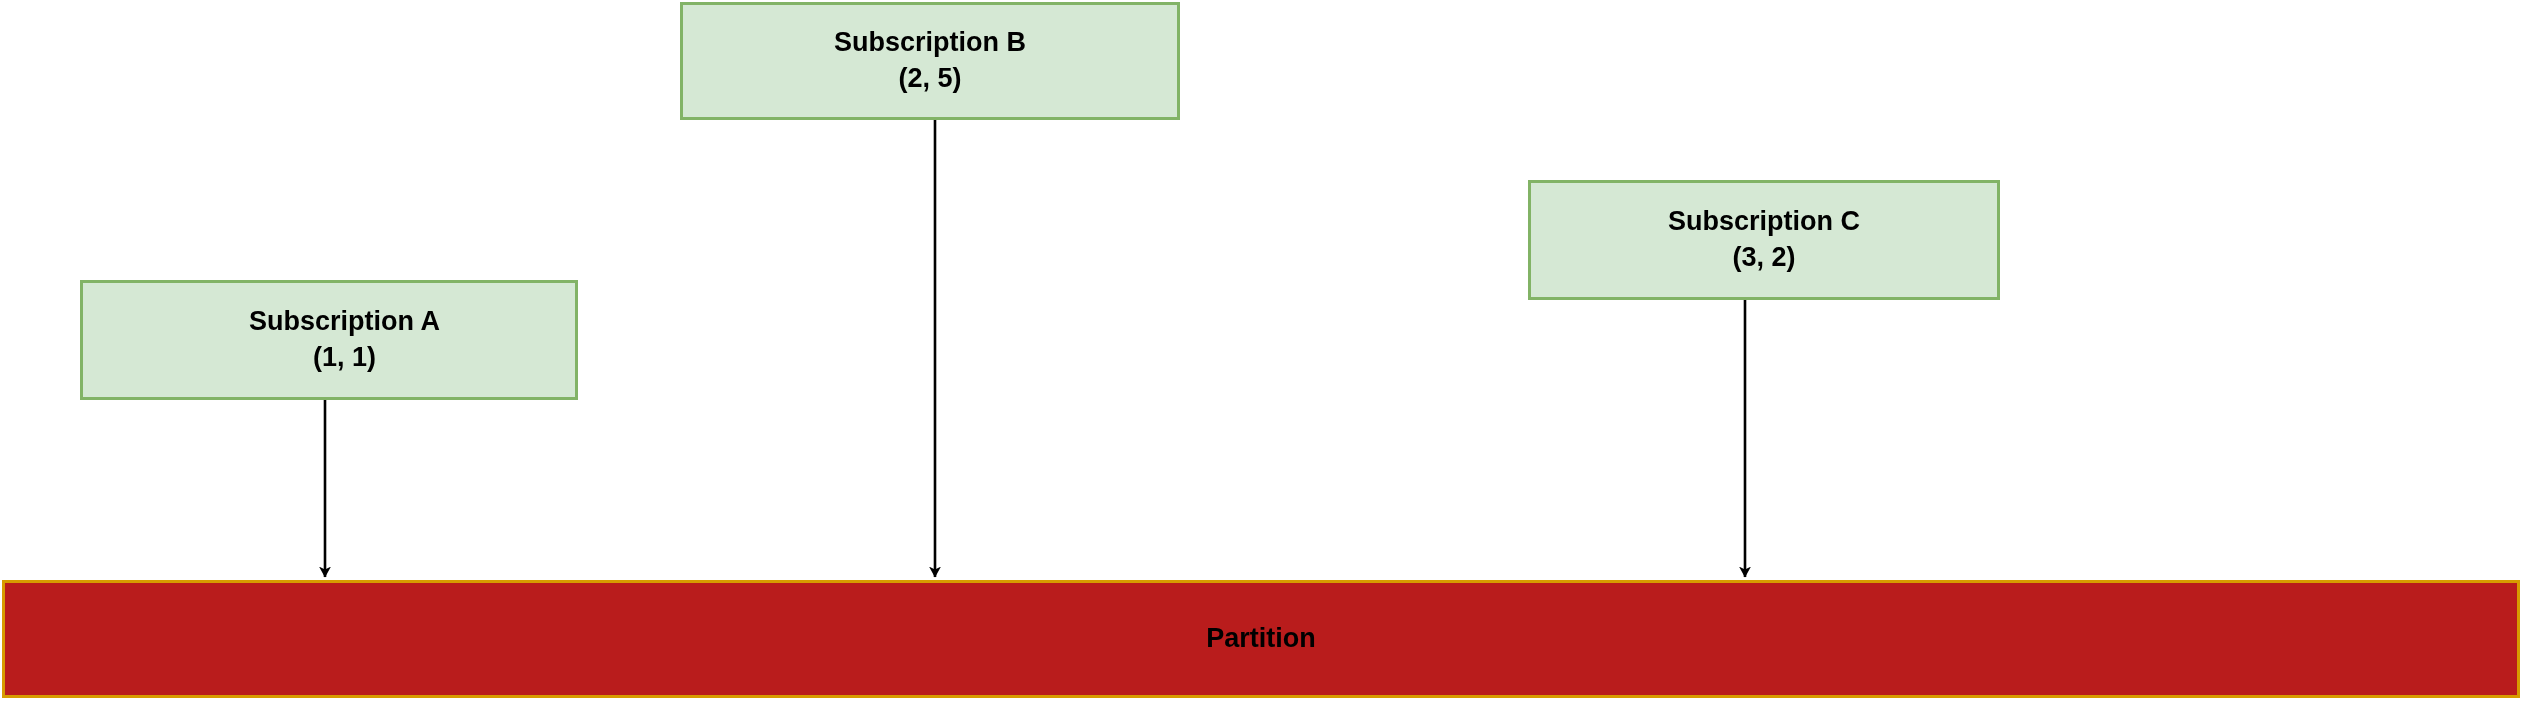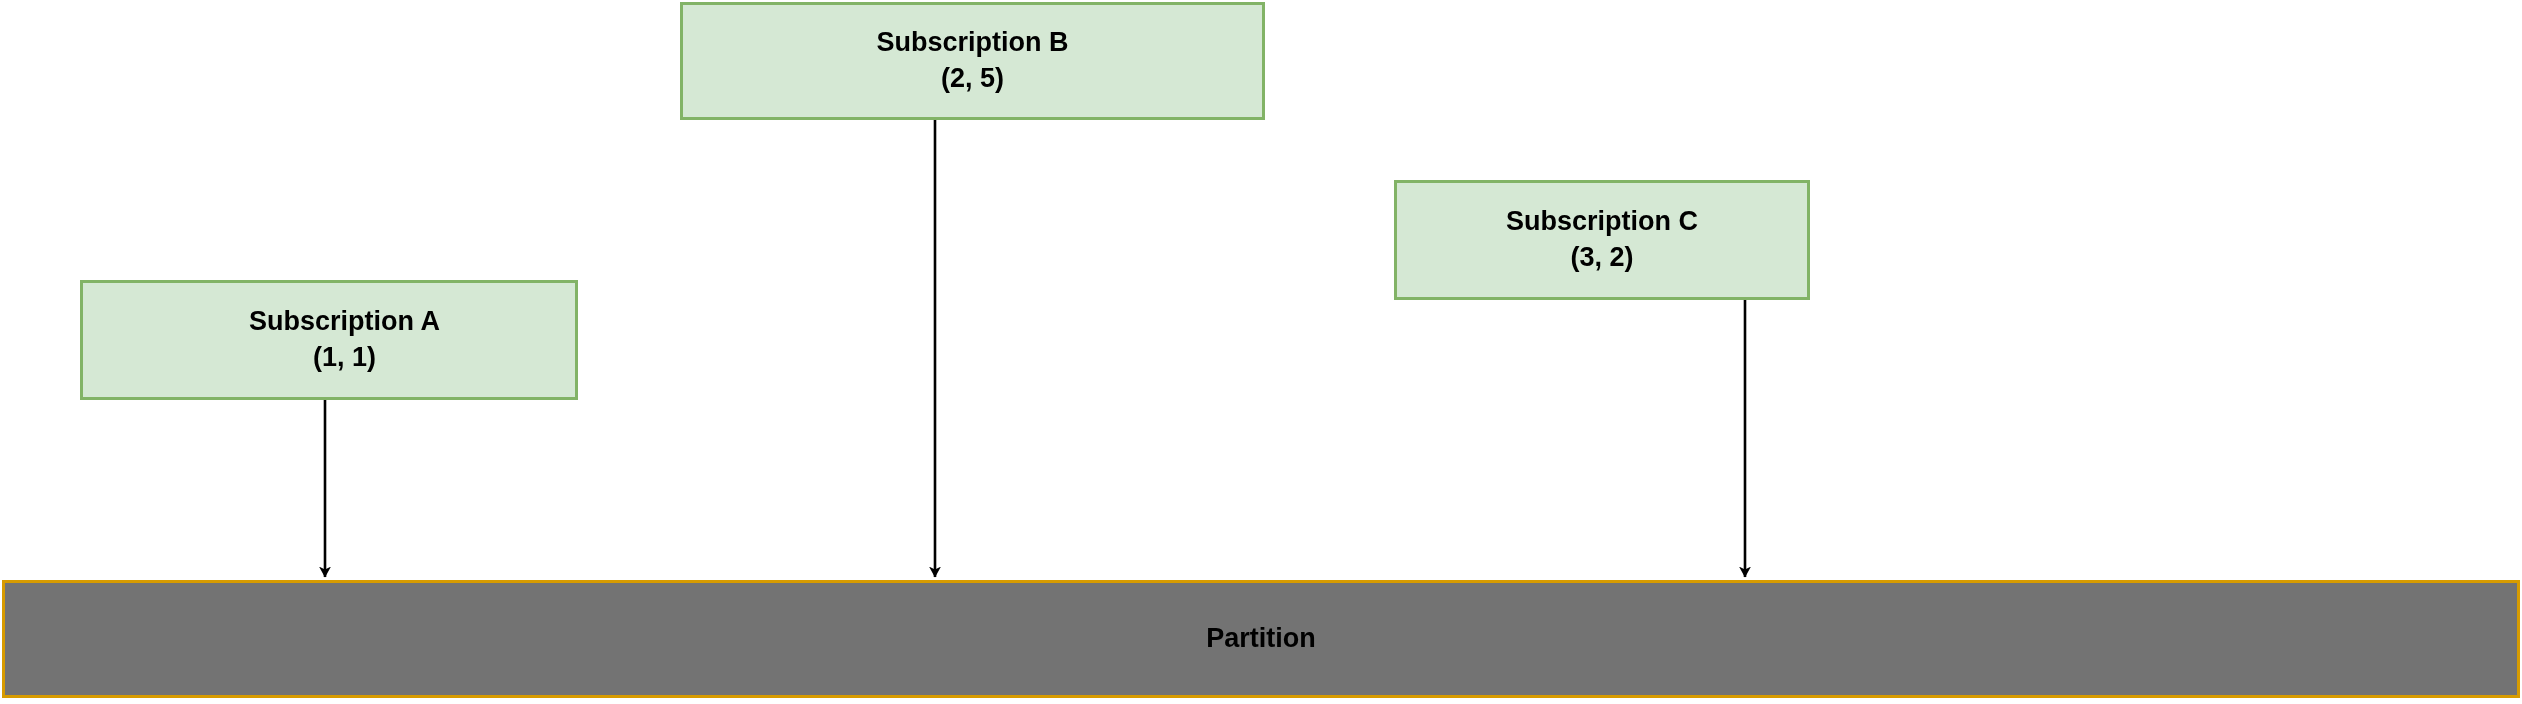--- a/index.html
+++ b/index.html
@@ -36,31 +36,31 @@
     color: #000000;
     font-weight: bold;
     line-height: 1.32;
   }
   .node-subscription {
     background: #d5e8d4;
     border: 3px solid #82b366;
     font-size: 27px;
   }
   .node-partition {
-    background: #737373;
+    background: #b91c1c;
     border: 3px solid #d79b00;
     font-size: 27px;
   }
   .node-line {
     display: block;
     white-space: pre;
   }
   #node-subscription-a { left: 80px;   top: 280px; width: 498px; height: 120px; padding-left: 31px; }
-  #node-subscription-b { left: 680px;  top: 2px;   width: 585px; height: 118px; }
-  #node-subscription-c { left: 1394px; top: 180px; width: 416px; height: 120px; }
+  #node-subscription-b { left: 680px;  top: 2px;   width: 500px; height: 118px; }
+  #node-subscription-c { left: 1528px; top: 180px; width: 472px; height: 120px; }
   #node-partition      { left: 2px;    top: 580px; width: 2518px; height: 118px; }
 </style>
 </head>
 <body>
 
 <div id="diagram-canvas">
 
   <svg id="edge-layer" viewBox="0 0 2522 704" width="2522" height="704" xmlns="http://www.w3.org/2000/svg">
     <defs>
       <marker id="arrowhead" viewBox="0 0 12 12" refX="10.5" refY="6" markerWidth="12" markerHeight="12" orient="auto-start-reverse" markerUnits="userSpaceOnUse">

